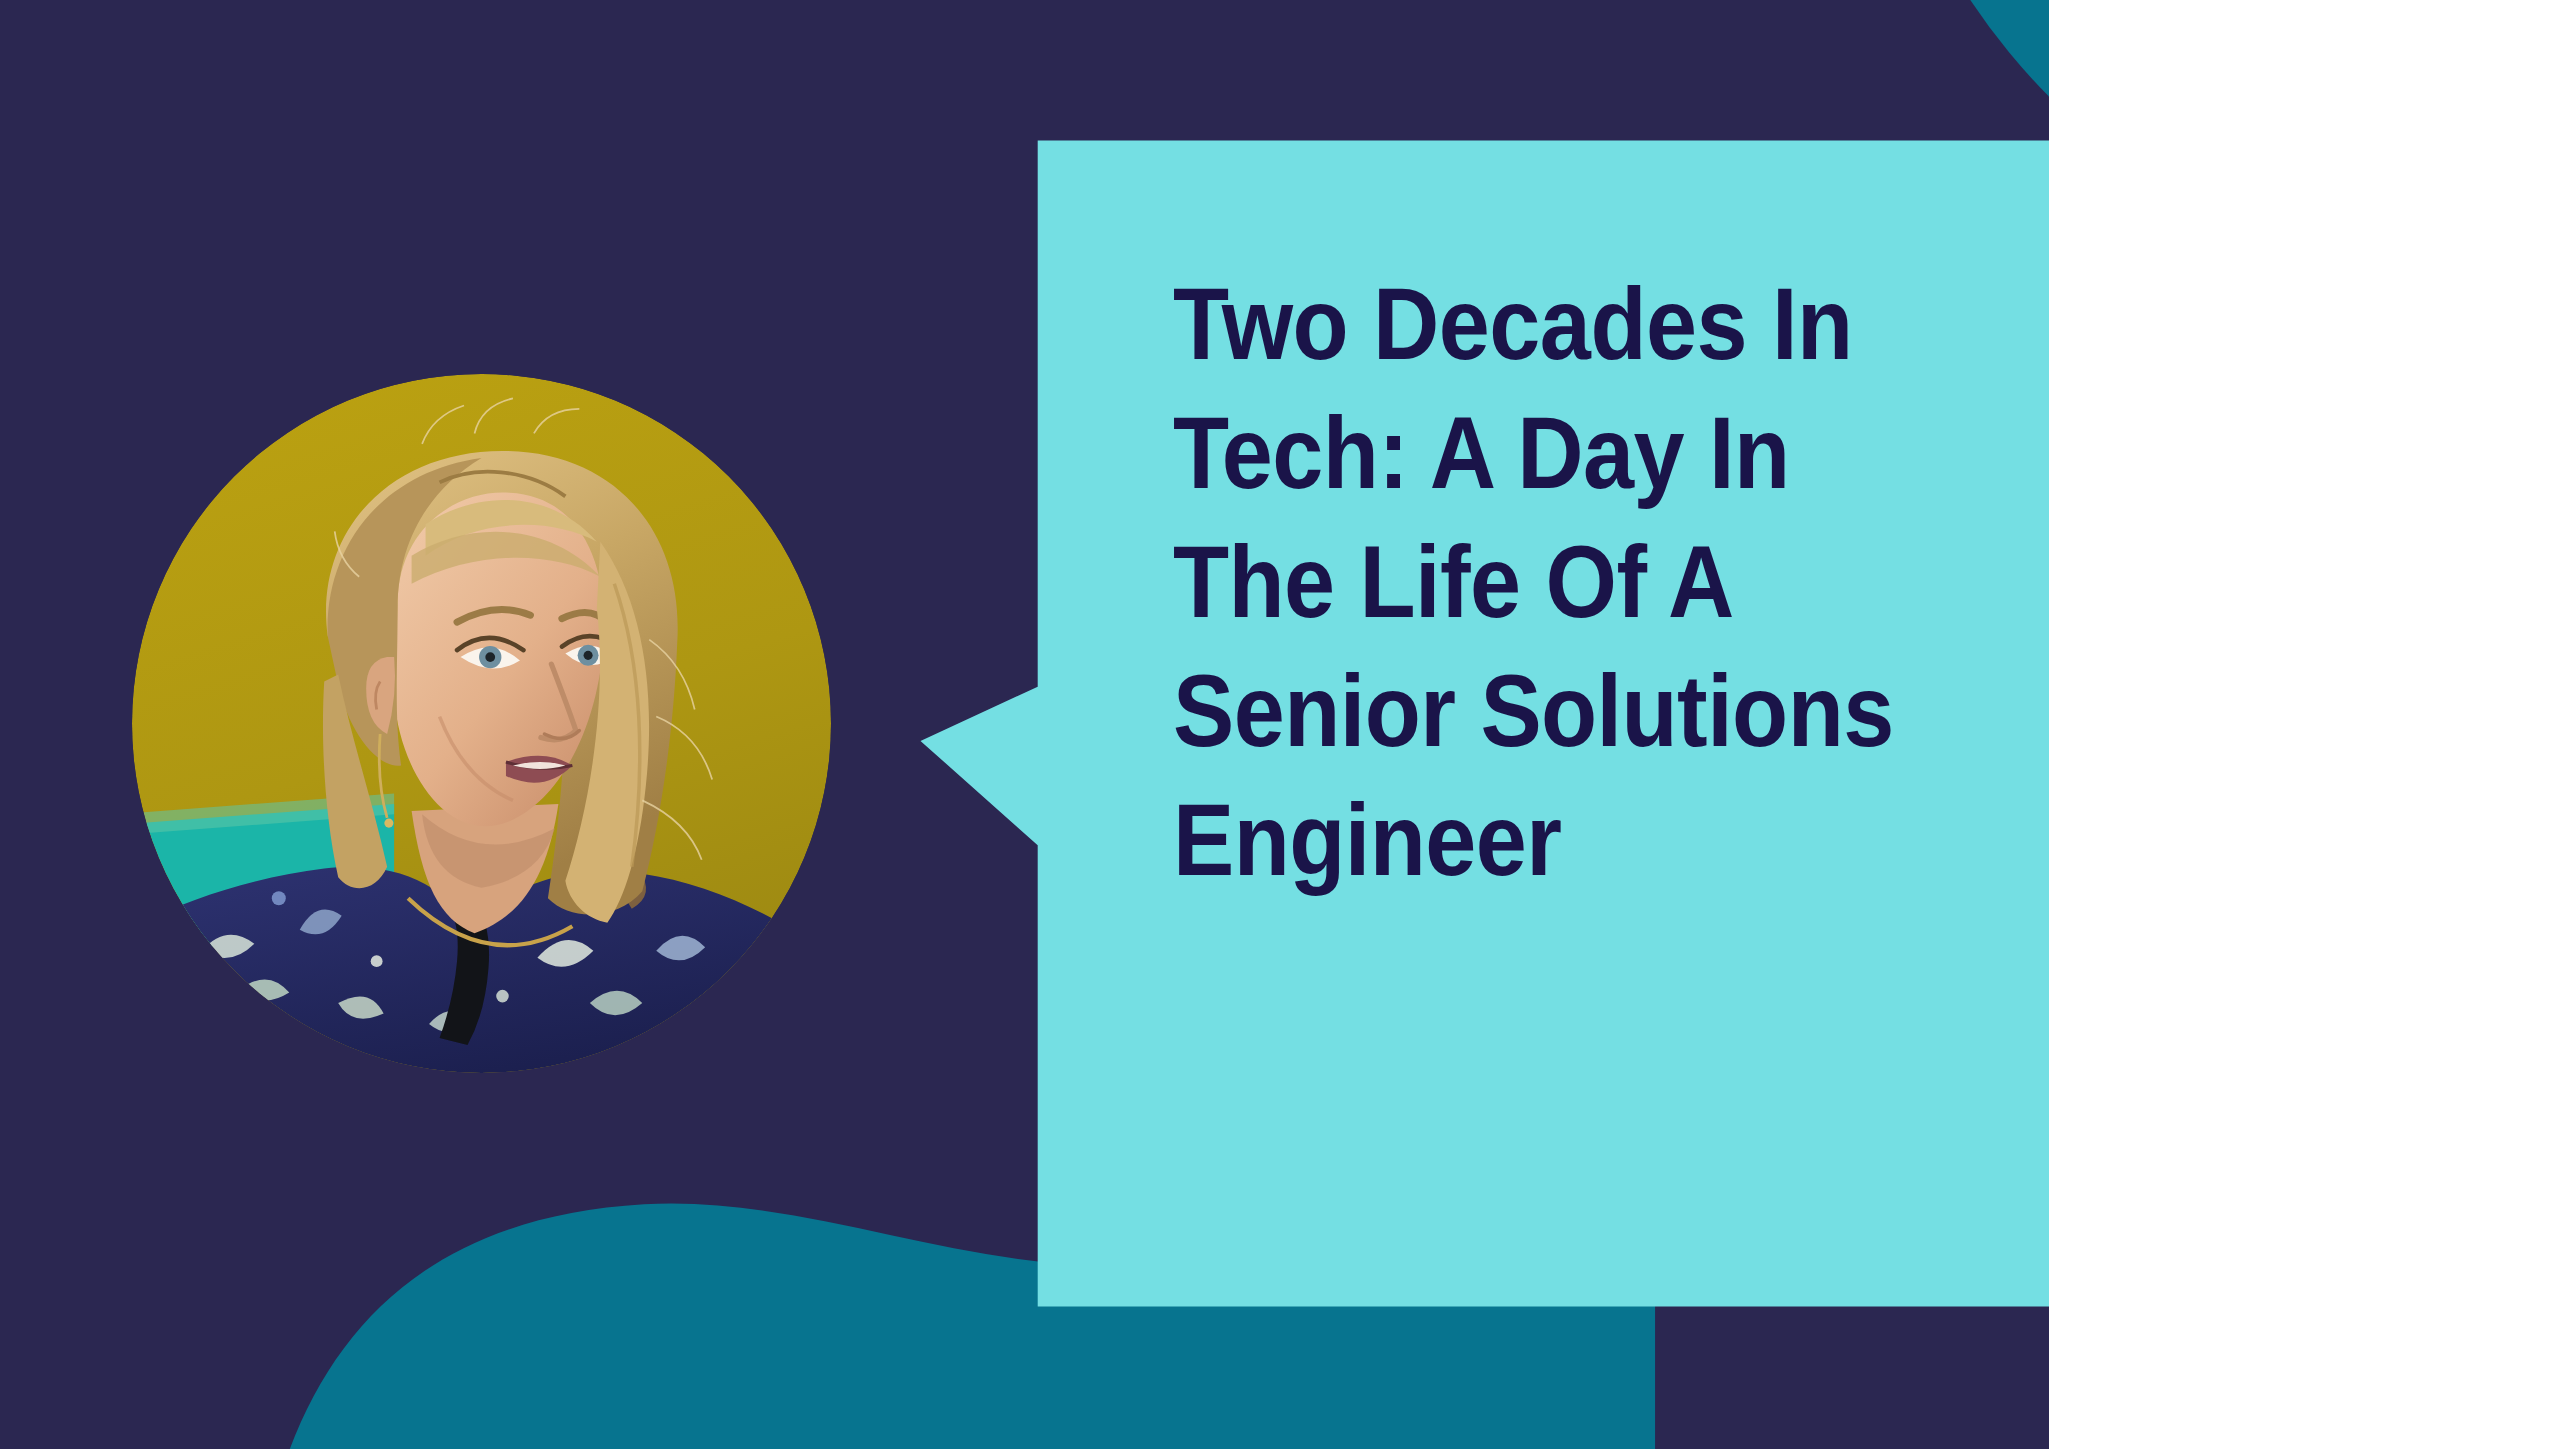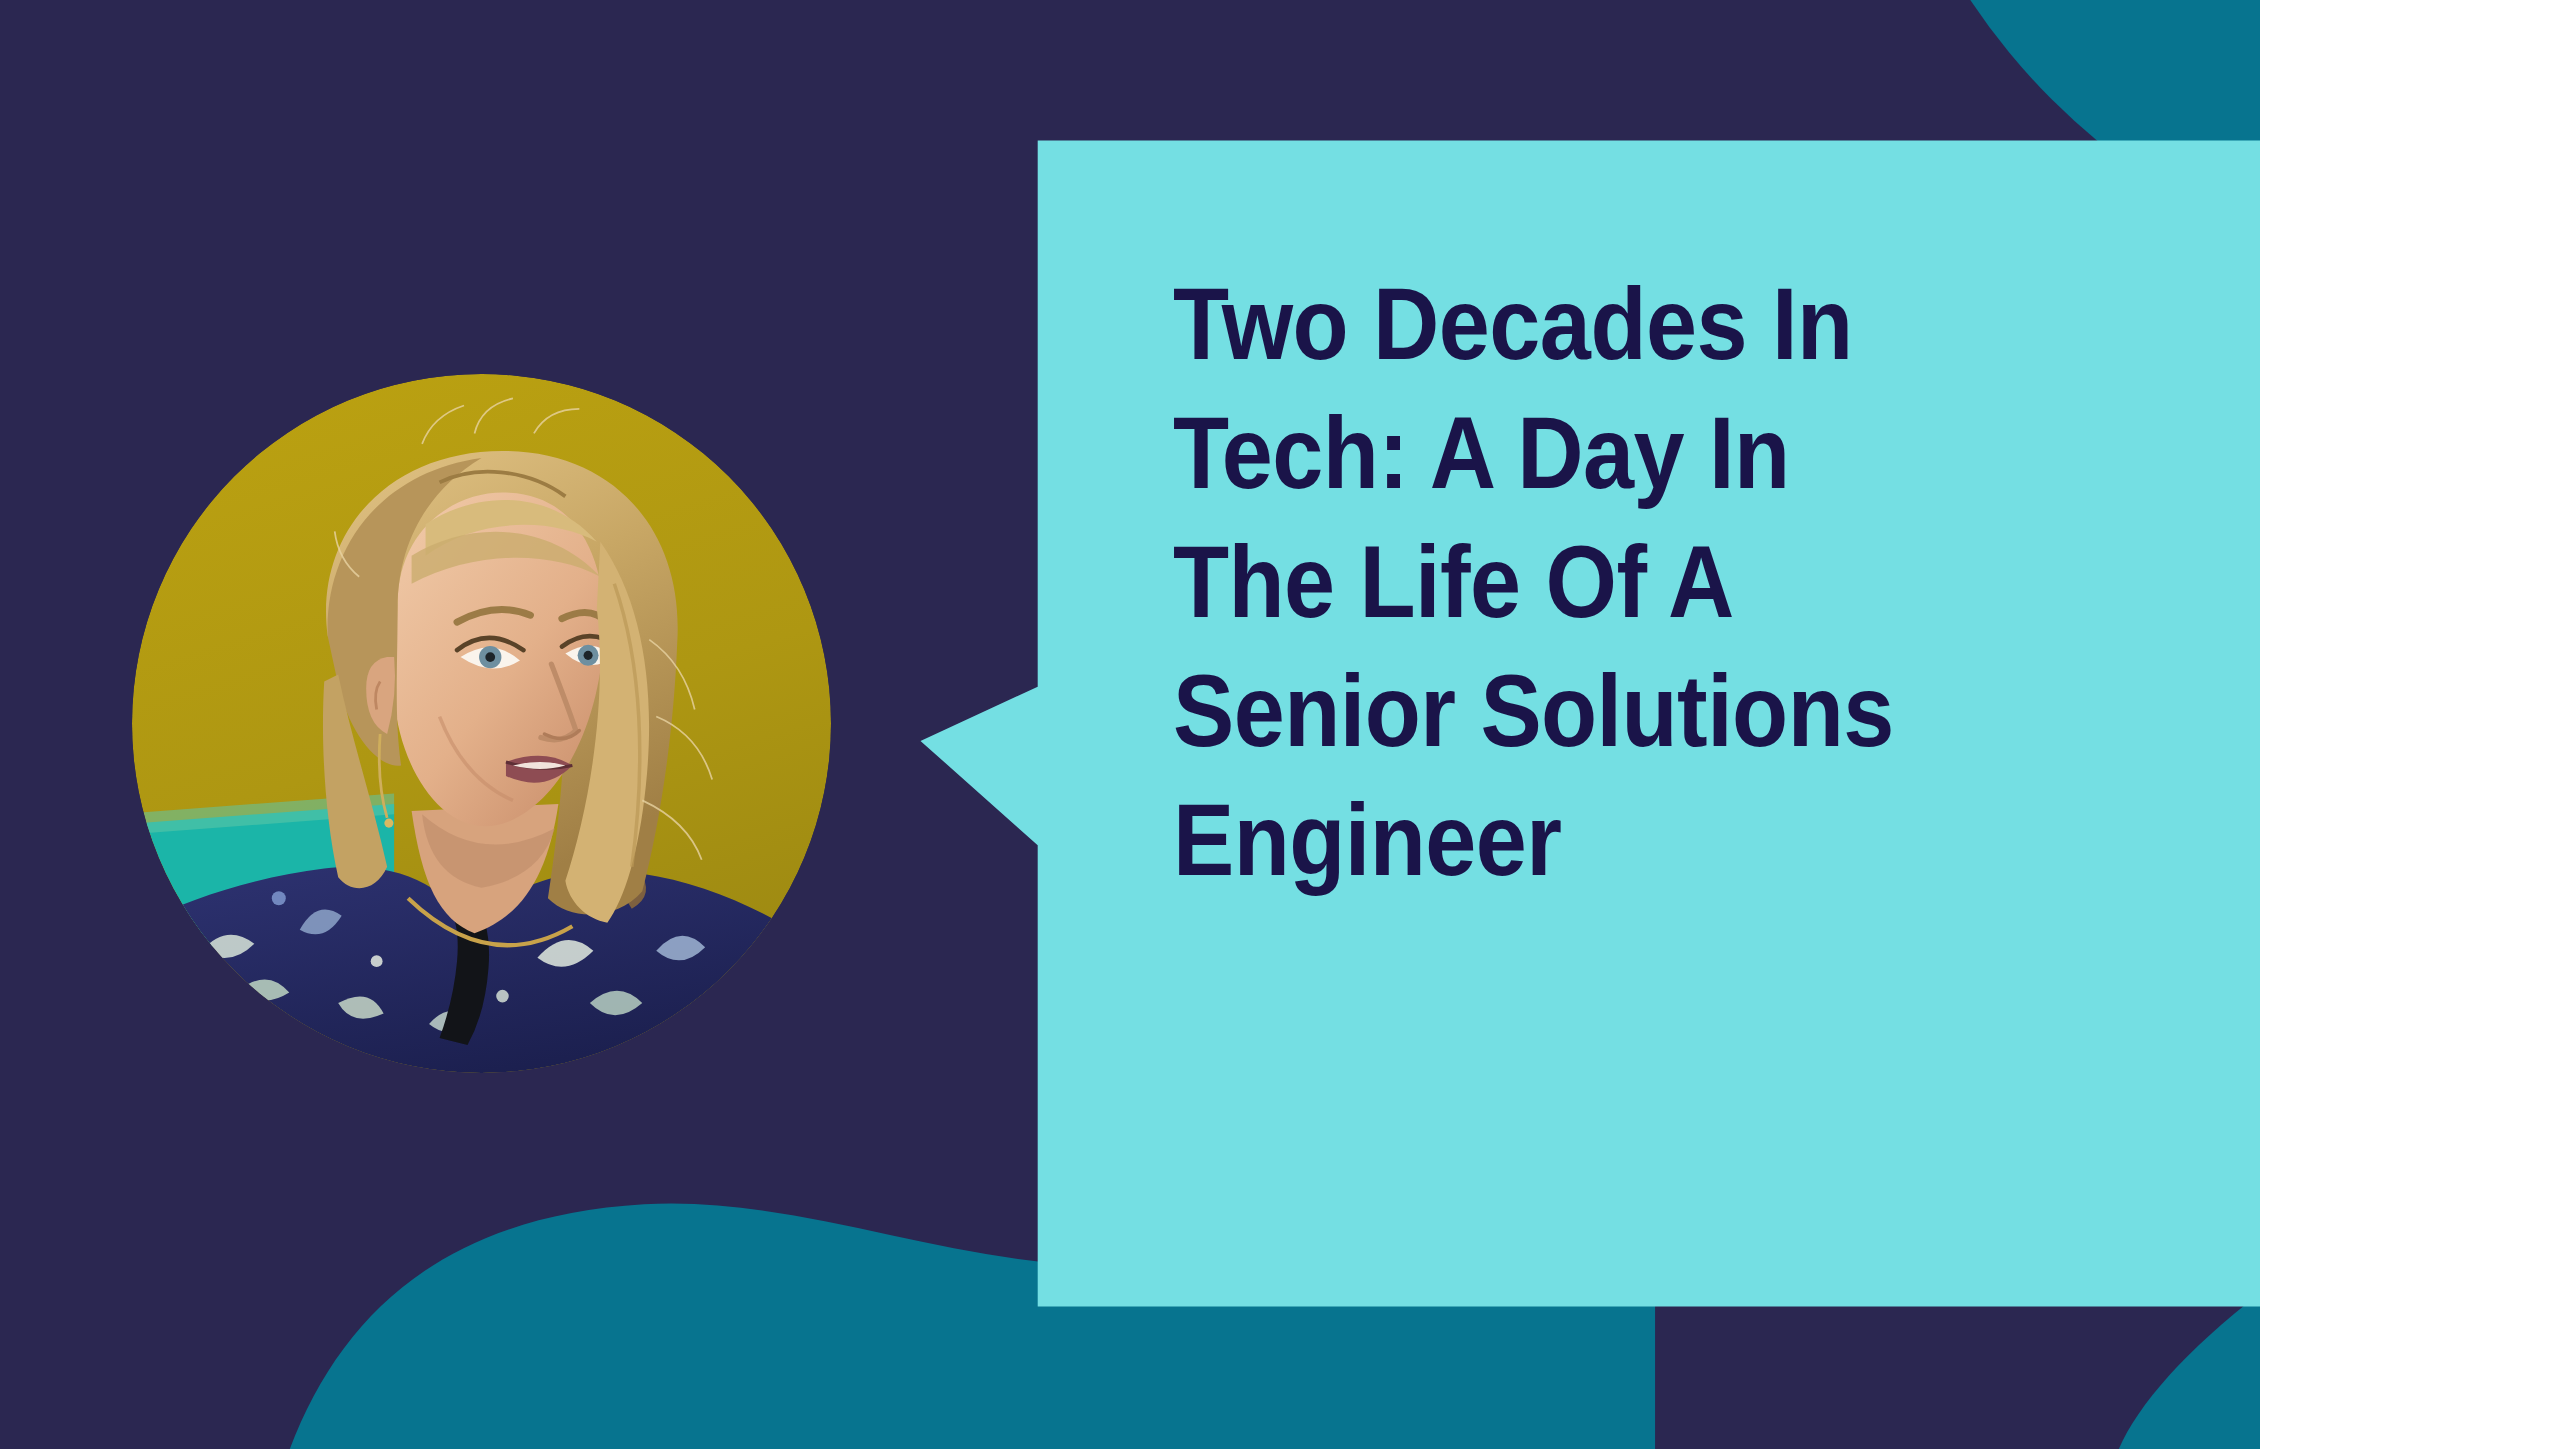--- a/index.html
+++ b/index.html
@@ -2,25 +2,26 @@
 <html style="font-size:10.3px"><head>
 <meta charset="utf-8">
 <style>
   html, body {
     margin: 0;
     padding: 0;
     background: #ffffff;
   }
   #stage {
     position: relative;
-    width: 2260px;
+    width: 2040px;
     height: 1449px;
     overflow: hidden;
     background: #737373;
     font-family: "Liberation Sans", "DejaVu Sans", sans-serif;
+    padding-left: 9px;
   }
 
   
   #bg-svg {
     position: absolute;
     inset: 0;
     width: 2576px;
     height: 1449px;
     display: block;
   }

